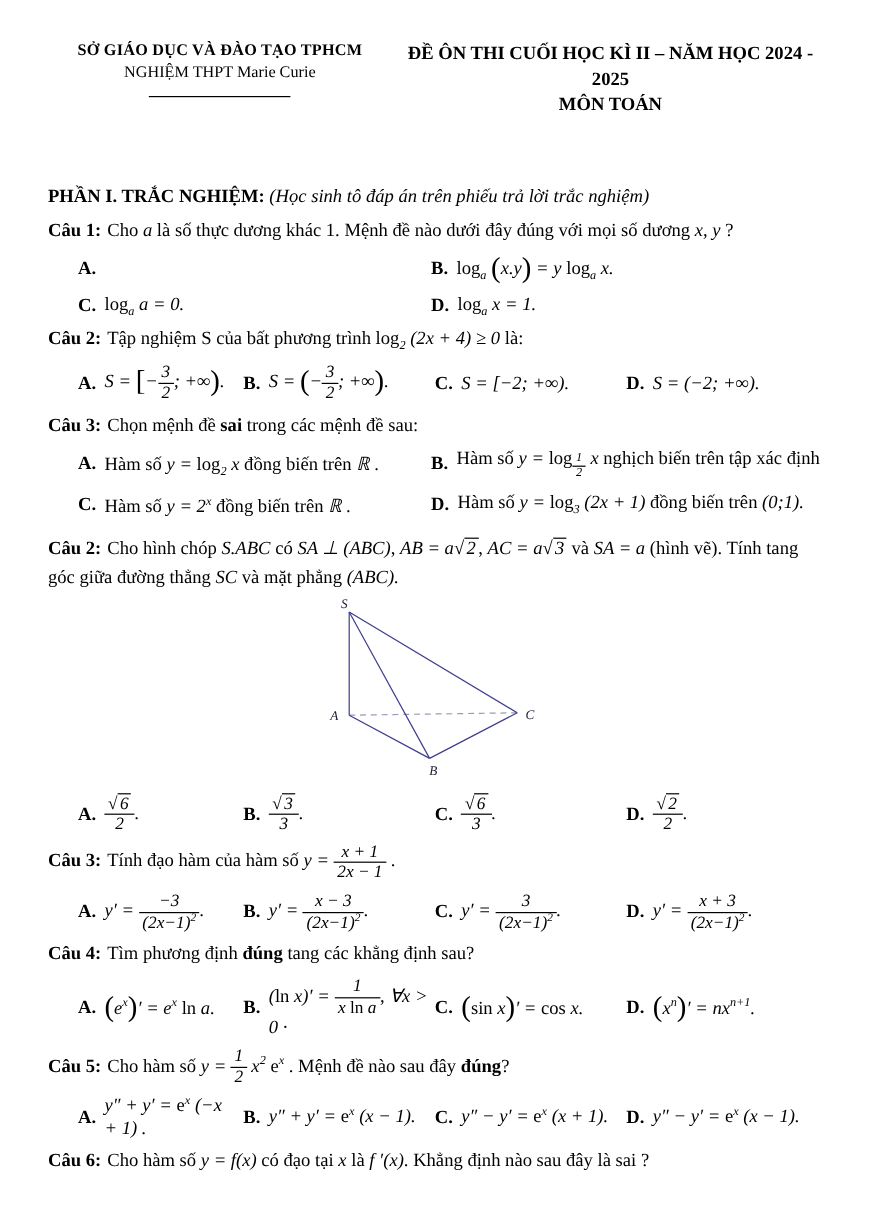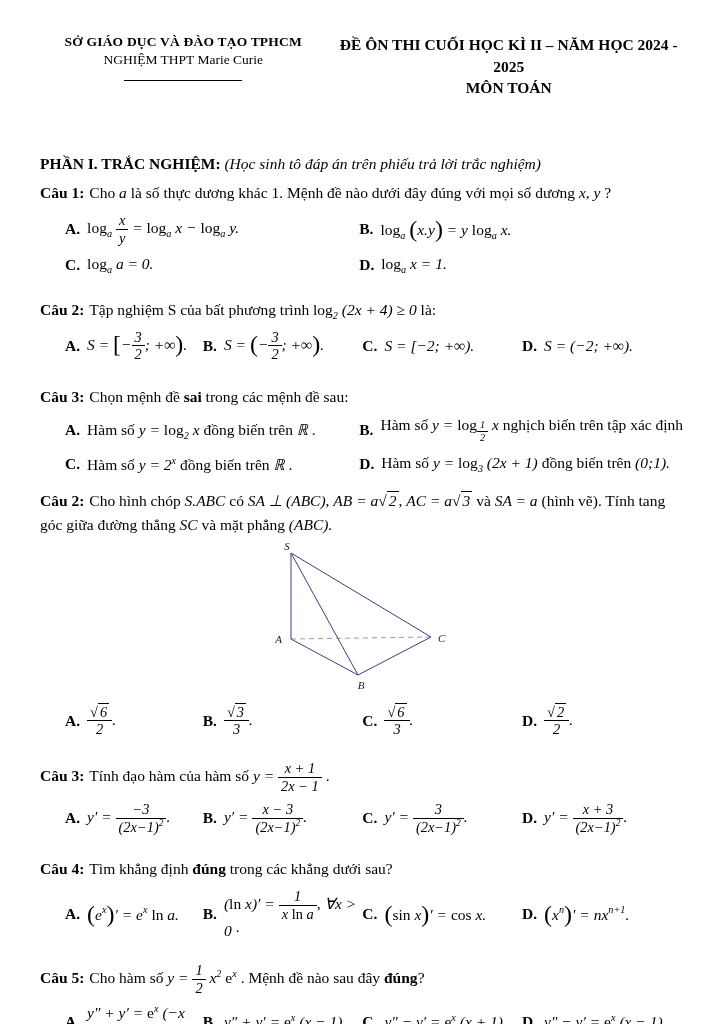--- a/index.html
+++ b/index.html
@@ -14,21 +14,21 @@
   .org .l2{font-size:13.5px;margin-top:2px;}
   .org .rule{width:118px;border-bottom:1.5px solid #000;margin:12px auto 0;}
   .ttl{flex:1;text-align:center;font-weight:bold;font-size:15.5px;line-height:1.4;}
 
   
   .sect{margin-top:56px;}
   .sh{font-weight:bold;font-size:15.5px;}
   .sn{font-style:italic;}
 
   
-  .q{margin-top:20px;}
+  .q{margin-top:4px;}
   .q-a{margin-top:8px;}
   .q-d{margin-top:12px;}
   .qt{line-height:1.55;}
   .qlabel{font-weight:bold;margin-right:5px;}
   .opts{display:grid;padding-left:25px;margin-top:5px;row-gap:5px;}
   .cols2{grid-template-columns:47% 53%;}
   .cols4{grid-template-columns:22% 25.5% 25.5% 27%;}
   .opt{display:flex;align-items:center;padding:2px 4px 2px 0;}
   .okey{font-weight:bold;margin-right:7px;font-style:normal;}
 
@@ -73,21 +73,20 @@
     <span class="sn">(Học sinh tô đáp án trên phiếu trả lời trắc nghiệm)</span>
   </div>
 
   <div class="q q-a">
     <div class="qt">
       <span class="qlabel">Câu 1:</span><span class="m"><span class="tx">Cho </span>a<span class="tx"> là số thực dương khác 1. Mệnh đề nào dưới đây đúng với mọi số dương </span>x, y<span class="tx"> ?</span></span>
     </div>
     <div class="opts cols2">
       <div class="opt">
           <span class="okey">A.</span>
-          <span class="m"><span class="rm">log</span><sub>a</sub> <span class="frac"><span class="num">x</span><span class="den">y</span></span> = <span class="rm">log</span><sub>a</sub> x − <span class="rm">log</span><sub>a</sub> y.</span>
         </div>
       <div class="opt">
           <span class="okey">B.</span>
           <span class="m"><span class="rm">log</span><sub>a</sub> <span class="big">(</span>x.y<span class="big">)</span> = y <span class="rm">log</span><sub>a</sub> x.</span>
         </div>
       <div class="opt">
           <span class="okey">C.</span>
           <span class="m"><span class="rm">log</span><sub>a</sub> a = 0.</span>
         </div>
       <div class="opt">
@@ -202,21 +201,21 @@
         </div>
       <div class="opt">
           <span class="okey">D.</span>
           <span class="m">y′ = <span class="frac"><span class="num">x + 3</span><span class="den">(2x−1)<sup>2</sup></span></span>.</span>
         </div>
     </div>
   </div>
 
   <div class="q">
     <div class="qt">
-      <span class="qlabel">Câu 4:</span><span class="m"><span class="tx">Tìm khẳng định </span><span class="bd">đúng</span><span class="tx"> trong các khẳng dưới sau?</span></span>
+      <span class="qlabel">Câu 4:</span><span class="m"><span class="tx">Tìm phương định </span><span class="bd">đúng</span><span class="tx"> tang các khẳng định sau?</span></span>
     </div>
     <div class="opts cols4">
       <div class="opt">
           <span class="okey">A.</span>
           <span class="m"><span class="big">(</span>e<sup>x</sup><span class="big">)</span>′ = e<sup>x</sup> <span class="rm">ln</span> a.</span>
         </div>
       <div class="opt">
           <span class="okey">B.</span>
           <span class="m">(<span class="rm">ln</span> x)′ = <span class="frac"><span class="num">1</span><span class="den">x <span class="rm">ln</span> a</span></span>, ∀x &gt; 0 ·</span>
         </div>

